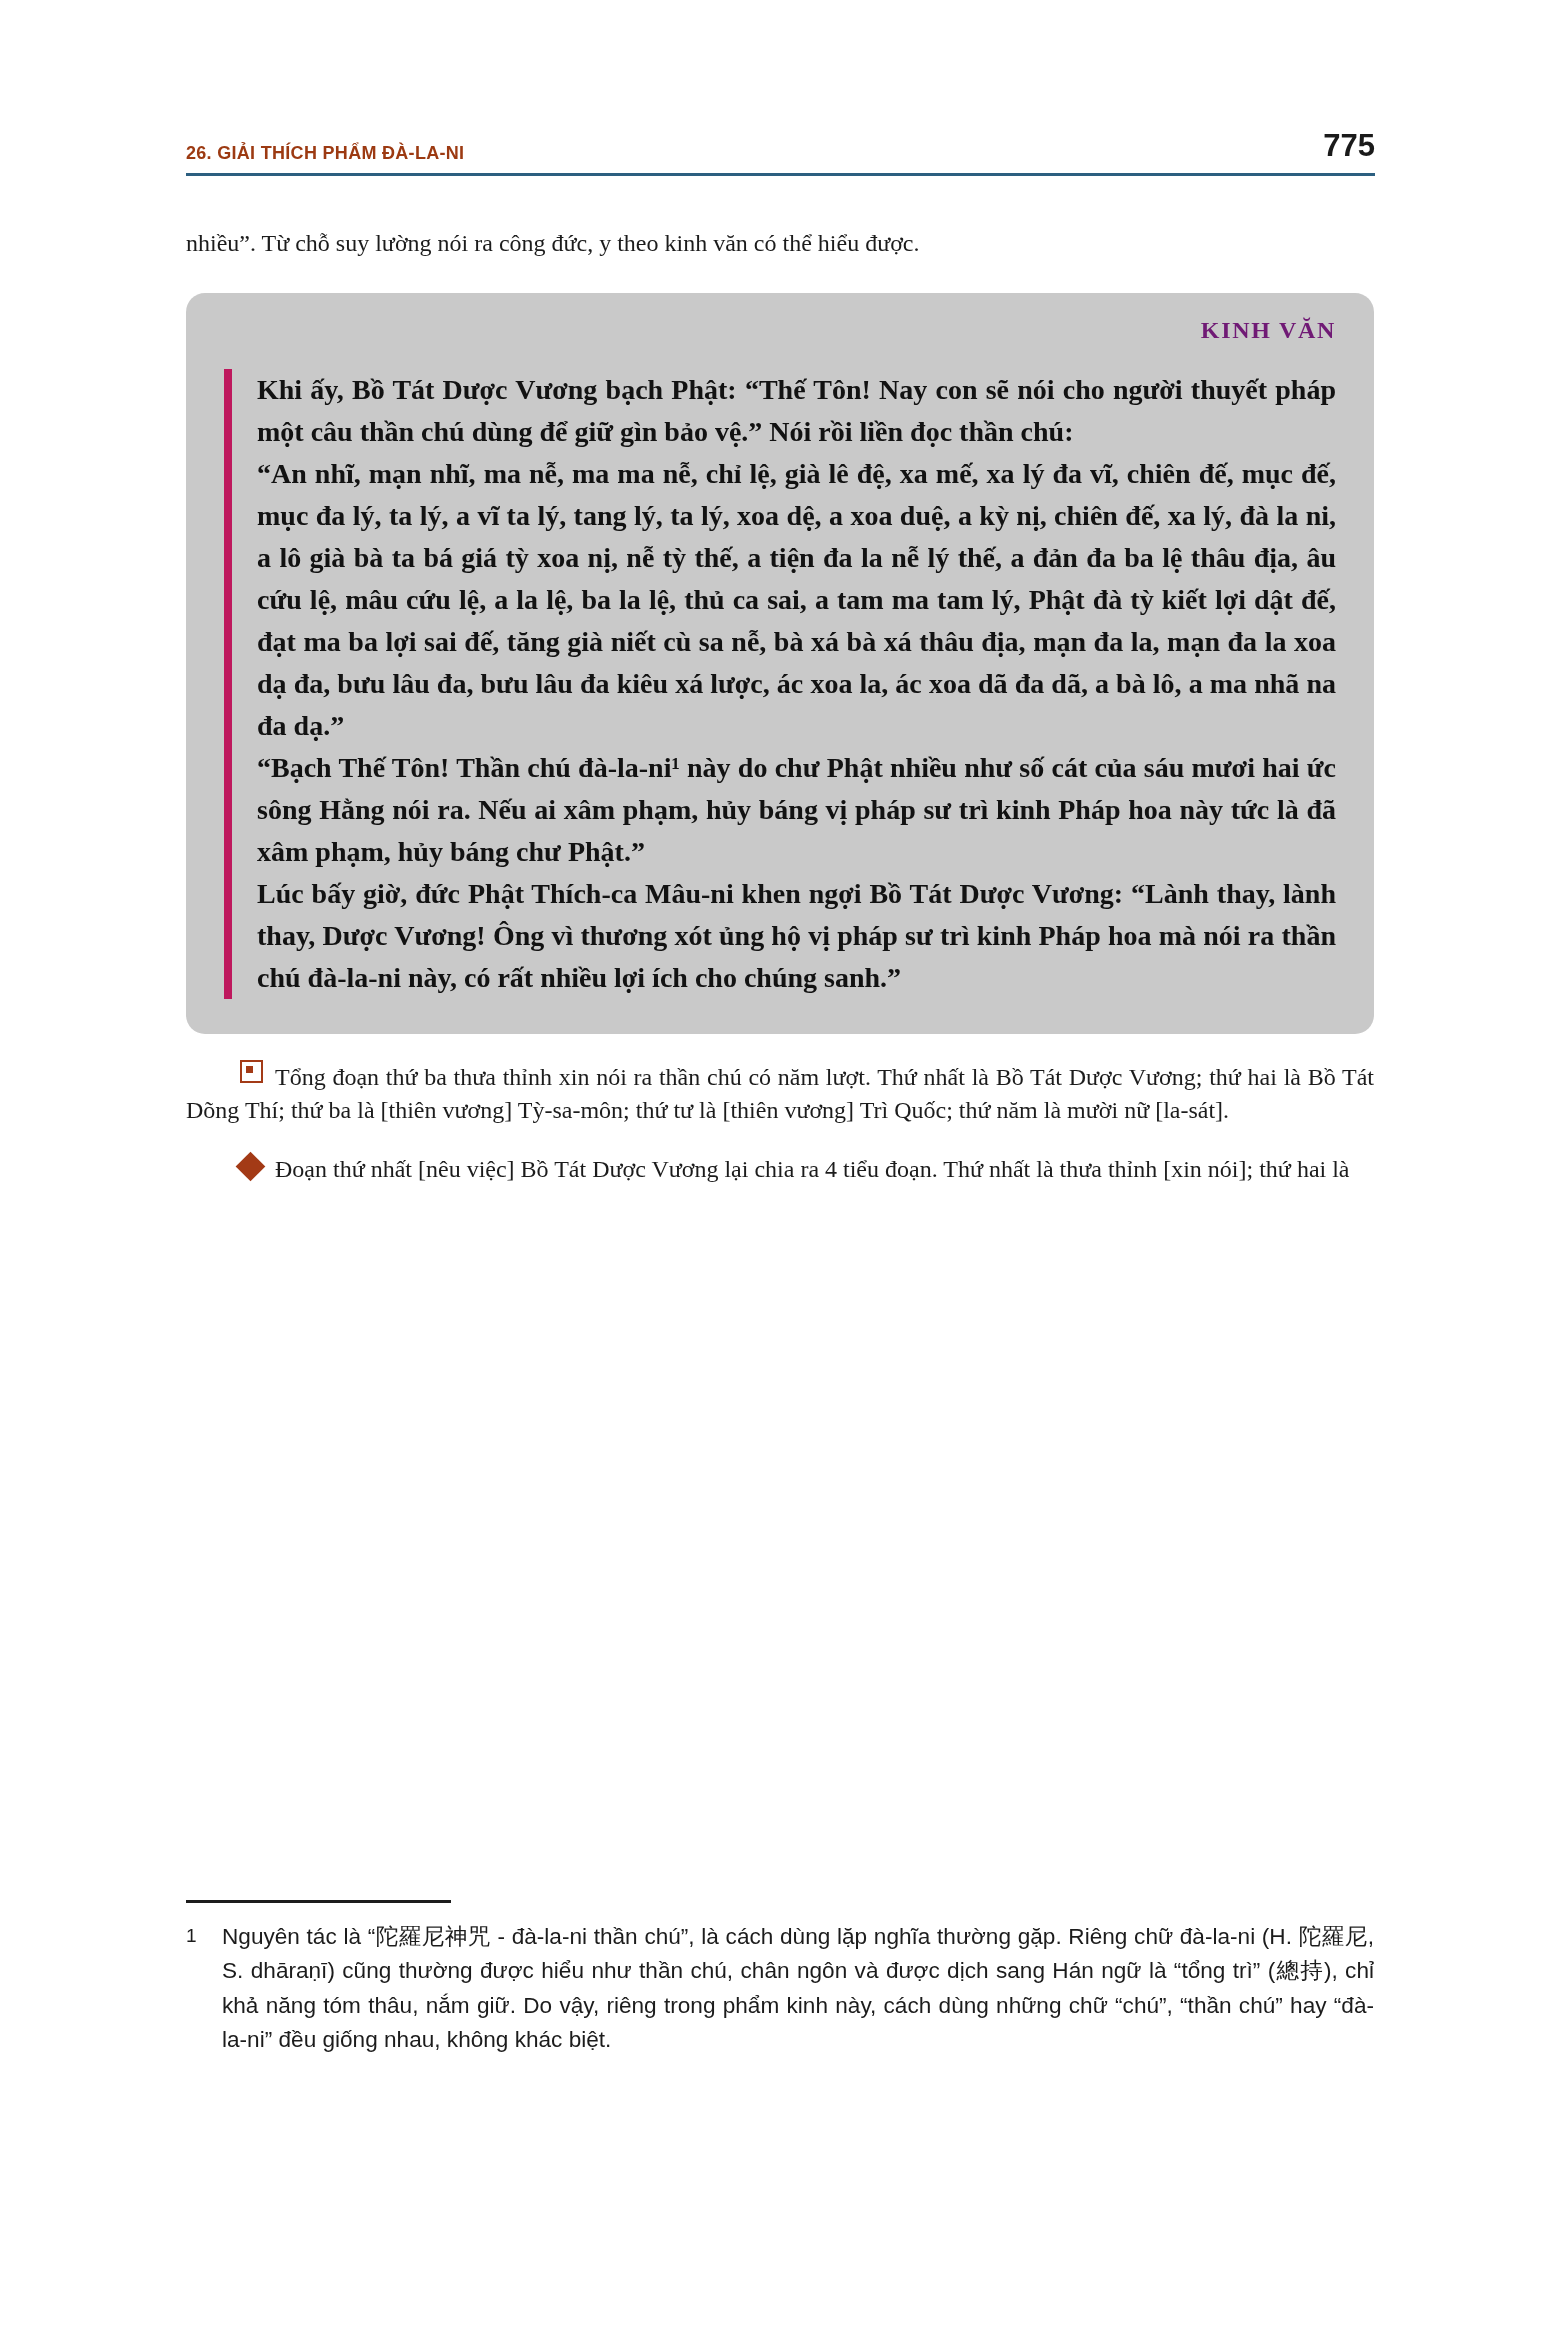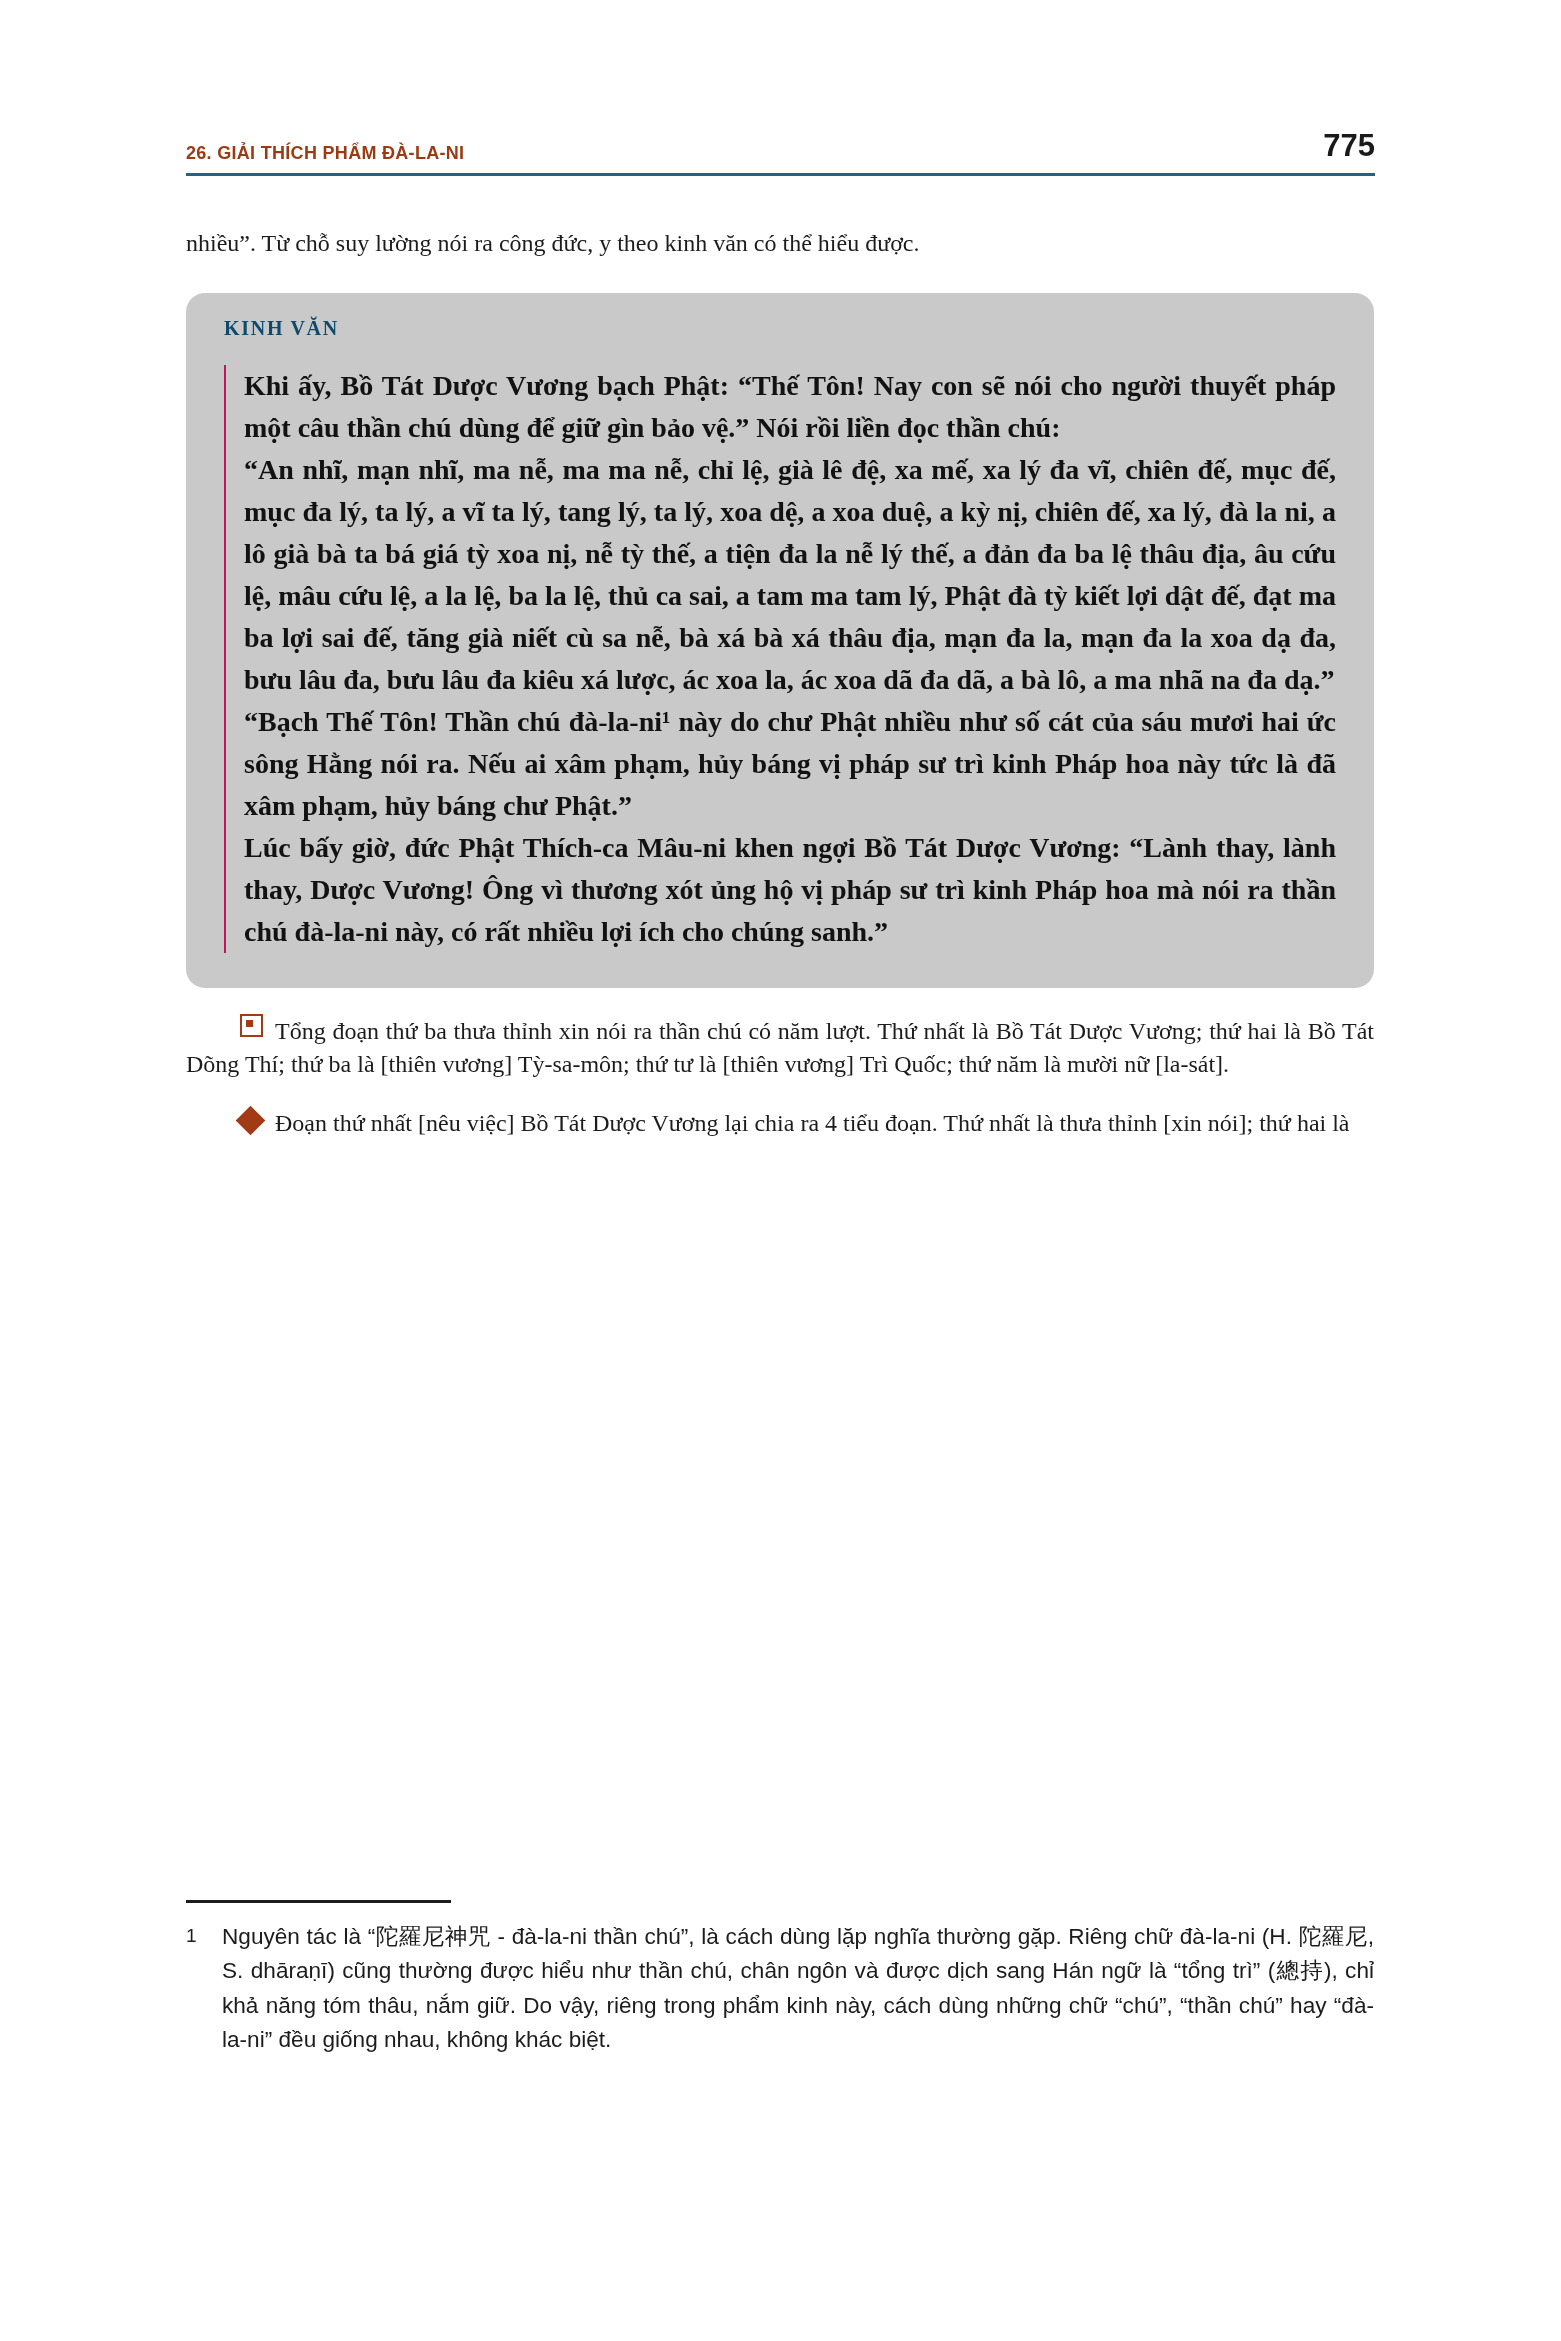--- a/index.html
+++ b/index.html
@@ -77,31 +77,31 @@
 
   
   .sutra-box {
     margin: 33px 0 0 0;
     background: #c9c9c9;
     border-radius: 19px;
     padding: 24px 38px 35px 38px;
     box-sizing: border-box;
   }
   .sutra-heading {
-    text-align: left;
+    text-align: right;
     font-family: "Liberation Serif", serif;
     font-weight: bold;
-    font-size: 20px;
+    font-size: 24px;
     letter-spacing: 1.7px;
-    color: #0c4a6e;
+    color: #701a75;
     margin-bottom: 22.6px;
   }
   .sutra-body {
-    border-left: 2px solid #be185d;
-    padding-left: 18px;
+    border-left: 8px solid #be185d;
+    padding-left: 25px;
     margin-top: 25px;
   }
   .sutra-body p {
     margin: 0;
     font-family: "Liberation Serif", serif;
     font-weight: bold;
     font-size: 28px;
     line-height: 1.50;
     color: #121212;
     text-align: justify;

